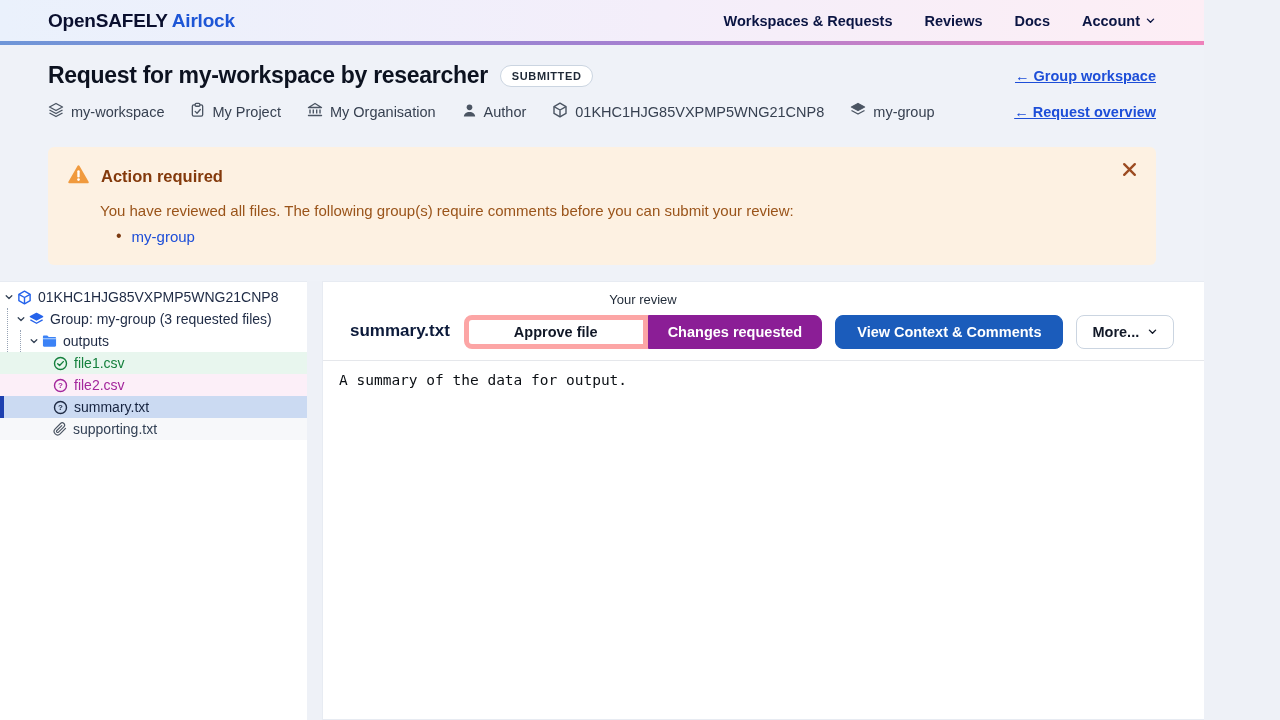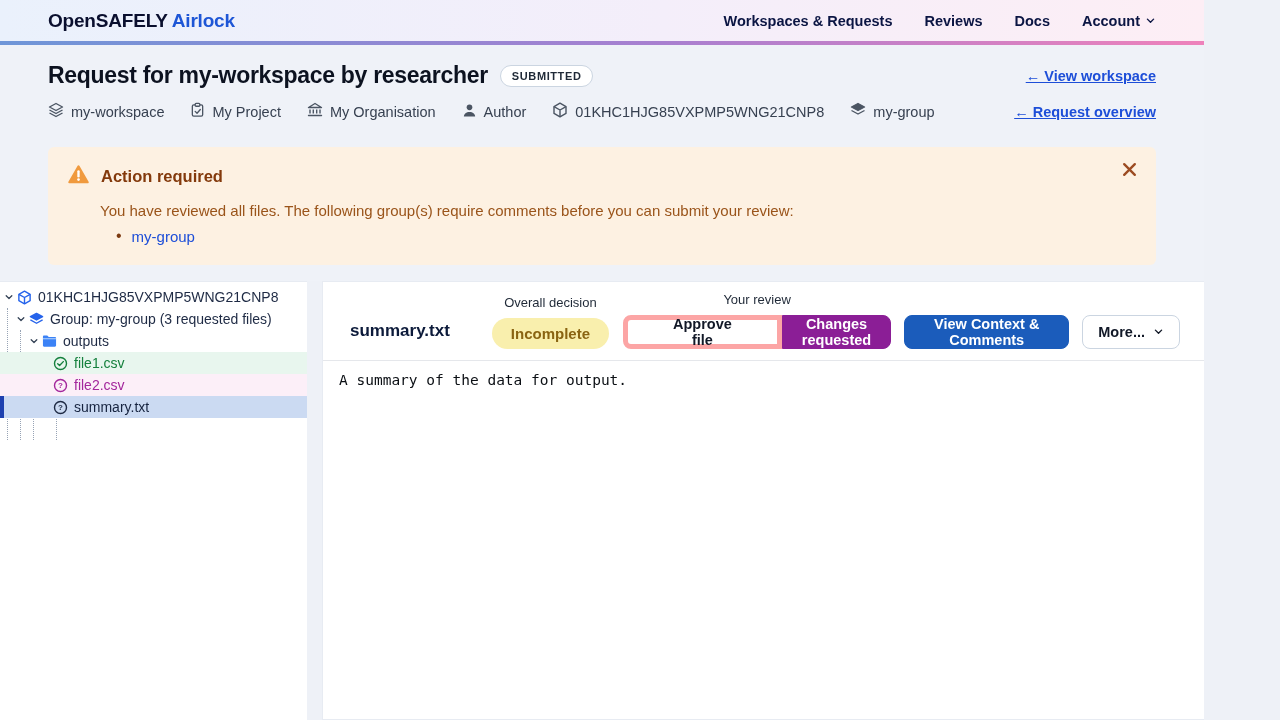--- a/index.html
+++ b/index.html
@@ -104,21 +104,21 @@
         </span>
       </span>
     </div>
   </div>
   <div class="navborder"></div>
 
   <div class="reqheader">
     <div class="titlerow">
       <span class="pagetitle">Request for my-workspace by researcher</span>
       <span class="statusbadge">SUBMITTED</span>
-      <a class="toplink">← View workspace</a>
+      <a class="toplink">← Group workspace</a>
     </div>
     <div class="metarow">
       <span class="metaitem">
         <span>
           <svg width="16" height="16" viewBox="0 0 16 16" fill="none" stroke="#4b5563" stroke-width="1.4" stroke-linejoin="round">
               <path d="M8 1.5L14.5 5 8 8.5 1.5 5z"></path>
               <path d="M1.5 8L8 11.5 14.5 8"></path>
               <path d="M1.5 11L8 14.5 14.5 11"></path>
             </svg>
         </span>
@@ -277,33 +277,37 @@
         <div class="trow t-file row-selected">
           <span class="ticon">
             <svg width="15" height="15" viewBox="0 0 16 16">
                 <circle cx="8" cy="8" r="6.4" fill="none" stroke="#1e2a44" stroke-width="1.5"></circle>
                 <text x="8" y="11" text-anchor="middle" font-family="Liberation Sans, sans-serif" font-size="8.5" font-weight="bold" fill="#1e2a44">?</text>
               </svg>
           </span>
           <span>summary.txt</span>
         </div>
 
+        <div class="trow t-file row-supporting">
+          <span class="ticon">
+            <svg width="14" height="14" viewBox="0 0 24 24" fill="none" stroke="#4b5563" stroke-width="2" stroke-linecap="round" stroke-linejoin="round">
+                <path d="M21.44 11.05l-9.19 9.19a6 6 0 01-8.49-8.49l9.19-9.19a4 4 0 015.66 5.66l-9.2 9.19a2 2 0 01-2.83-2.83l8.49-8.48"></path>
+              </svg>
+          </span>
+          <span>supporting.txt</span>
+        </div>
       </div>
     </div>
 
     <div class="gap"></div>
 
     <div class="main">
       <div class="mainheader">
         <div class="filetitle">summary.txt</div>
 
-        <div class="col decision-col">
-          <span class="collabel">Overall decision</span>
-          <span class="decision-badge">Incomplete</span>
-        </div>
 
         <div class="col review-col">
           <span class="collabel">Your review</span>
           <div class="seg">
             <button class="btn btn-approve">Approve file</button>
             <button class="btn btn-changes">Changes requested</button>
           </div>
         </div>
 
         <button class="btn btn-context">View Context &amp; Comments</button>

